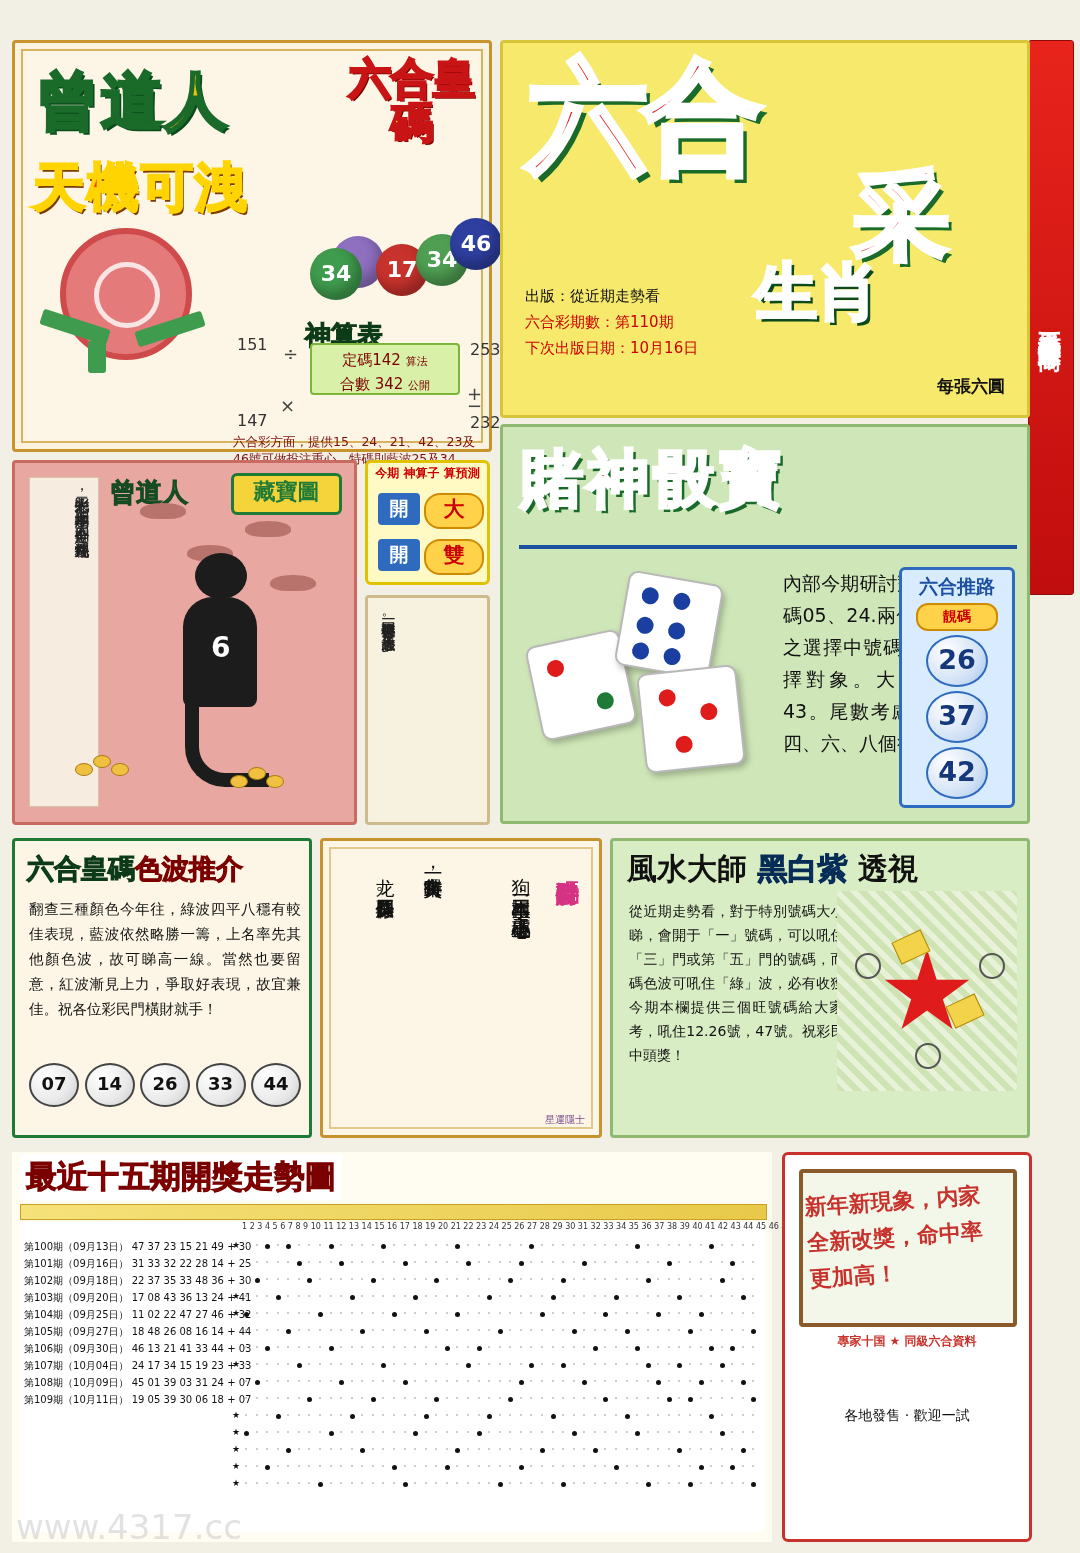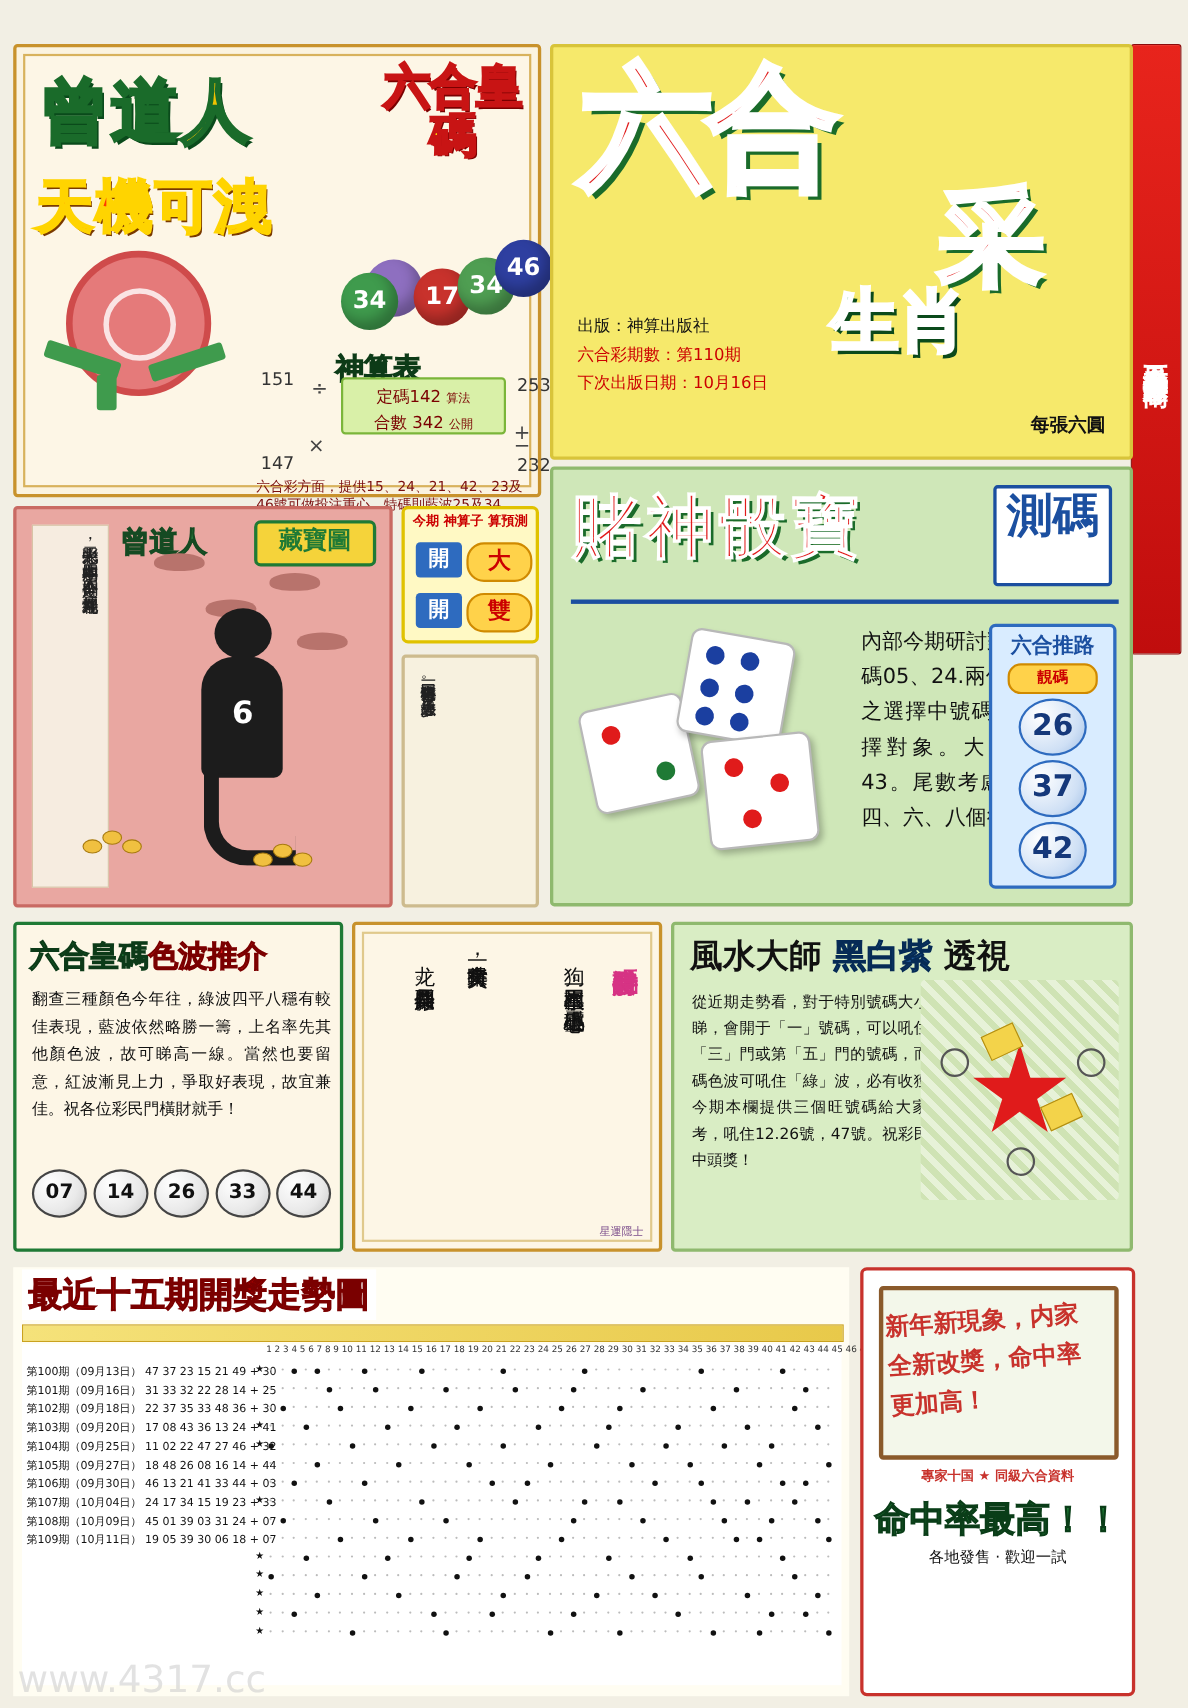--- a/index.html
+++ b/index.html
@@ -89,21 +89,21 @@
      font-weight:bold;color:#1f8f3a;-webkit-text-stroke:3px #fff;
      text-shadow:4px 4px 0 #0b4a1b;}
   .pBinfo{position:absolute;left:22px;top:240px;font-size:15px;line-height:26px;color:#111;}
   .pBinfo .red{color:#c00;}
   .pBslog{position:absolute;left:22px;top:330px;font-size:21px;font-weight:bold;color:#c00000;}
   .pBprice{position:absolute;right:22px;top:332px;font-size:17px;font-weight:bold;color:#111;}
 
   
   .pC{left:500px;top:424px;width:530px;height:400px;
       background:#cfe7b8;border:3px solid #8fb96e;border-radius:4px;}
-  .dsTitle{position:absolute;left:18px;top:10px;font-size:62px;font-weight:normal;
+  .dsTitle{position:absolute;left:18px;top:10px;font-size:62px;font-weight:bold;
      color:#e01b1b;-webkit-text-stroke:3px #ffffff;text-shadow:4px 4px 0 #1a6b2a;letter-spacing:4px;}
   .cmBox{position:absolute;right:16px;top:14px;width:108px;height:92px;
      background:#ffffff;border:3px solid #1b4fa0;border-radius:4px;
      font-size:42px;font-weight:bold;color:#1b4fa0;line-height:42px;text-align:center;padding-top:4px;box-sizing:border-box;}
   .pCline{position:absolute;left:16px;top:118px;width:498px;height:4px;background:#1b4fa0;}
   .dice{position:absolute;left:30px;top:150px;width:240px;height:220px;}
   .die{position:absolute;background:#fff;border:2px solid #b8b8b8;border-radius:10px;
      box-shadow:3px 4px 6px rgba(0,0,0,.25);}
   .pip{position:absolute;width:17px;height:17px;border-radius:50%;}
   .pCtext{position:absolute;left:280px;top:140px;width:210px;font-size:19px;
@@ -274,35 +274,34 @@
     <div class="arrw" style="left:452px;top:352px;">−</div>
     <div class="pAfoot">六合彩方面，提供15、24、21、42、23及46號可做投注重心，特碼則藍波25及34號，祝中獎！</div>
   </div>
 
   <div class="panel pB">
     <div class="bigLH">六合</div>
     <div class="bigCai">采</div>
     <div class="bigSX">生肖</div>
     <div class="pBinfo">
       <div>
-        <span>出版：</span><span>神算出版社</span>
+        <span>出版：</span><span>從近期走勢看</span>
       </div>
       <div class="red">
         <span>六合彩期數：</span><span>第110期</span>
       </div>
       <div class="red">
         <span>下次出版日期：</span><span>10月16日</span>
       </div>
     </div>
     <div class="pBprice">每張六圓</div>
   </div>
 
   <div class="panel pC">
     <div class="dsTitle">賭神骰寶</div>
-    <div class="cmBox">測碼</div>
     <div class="pCline"></div>
 
     <div class="dice">
       <div class="die" style="left:0;top:60px;width:92px;height:92px;transform:rotate(-12deg);">
         <div class="pip" style="left:16px;top:16px;background:#e01b1b;"></div>
         <div class="pip" style="left:58px;top:58px;background:#1f7a35;"></div>
       </div>
       <div class="die" style="left:88px;top:0px;width:92px;height:92px;transform:rotate(10deg);">
         <div class="pip" style="left:14px;top:12px;background:#1b3fa0;"></div>
         <div class="pip" style="left:46px;top:12px;background:#1b3fa0;"></div>
@@ -1234,19 +1233,18 @@
             </div>
           </div>
         </div>
     </div>
   </div>
 
   <div class="panel pP">
     <div class="pPboard"></div>
     <div class="pPhand">新年新現象，内家全新改獎，命中率更加高！</div>
     <div class="pPmid">專家十国 ★ 同級六合資料</div>
-    <div class="pPbig">命中率最高！！</div>
     <div class="pPsub">各地發售 · 歡迎一試</div>
   </div>
 
   <div class="wmGhost">www.4317.cc</div>
 
 </div>
 
 </body></html>

